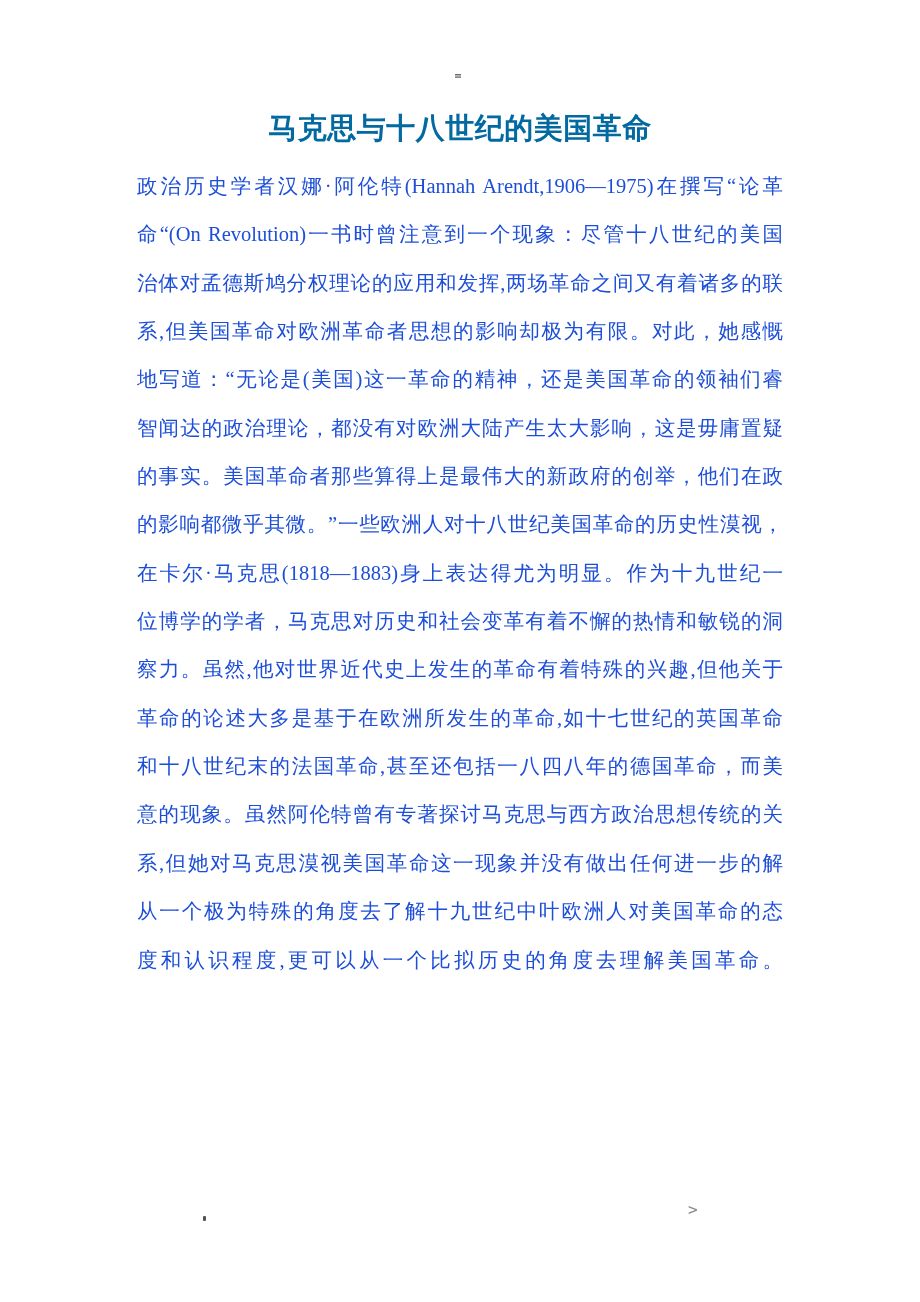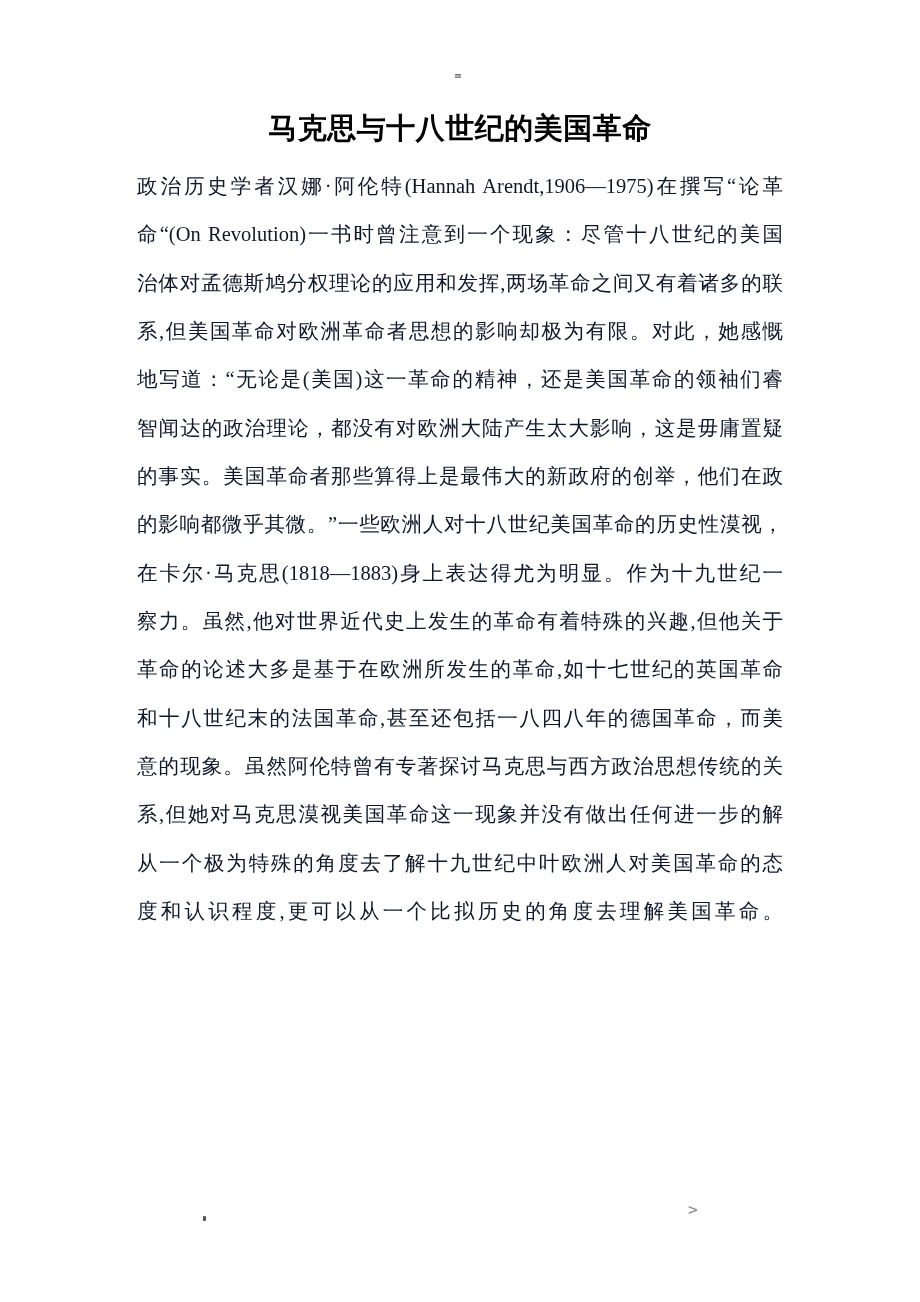--- a/index.html
+++ b/index.html
@@ -19,34 +19,34 @@
   .doc-title {
     position: absolute;
     top: 108px;
     left: 0;
     width: 920px;
     margin: 0;
     text-align: center;
     font-size: 29px;
     line-height: 40px;
     font-weight: 700;
-    color: #000000;
+    color: #0369a1;
     letter-spacing: 0.5px;
   }
   .doc-body {
     position: absolute;
     left: 137px;
     top: 162px;
     width: 646px;
   }
   .text-line {
     height: 48.35px;
     line-height: 48.35px;
     font-size: 20.5px;
-    color: #0f172a;
+    color: #1d4ed8;
     text-align: justify;
     text-align-last: justify;
     overflow: hidden;
     white-space: normal;
   }
   .smudge-top {
     position: absolute;
     left: 455px;
     top: 74px;
     width: 6px;
@@ -84,20 +84,21 @@
   <div class="doc-body">
     <div class="text-line">政治历史学者汉娜·阿伦特(Hannah Arendt,1906—1975)在撰写“论革</div>
     <div class="text-line">命“(On Revolution)一书时曾注意到一个现象：尽管十八世纪的美国</div>
     <div class="text-line">治体对孟德斯鸠分权理论的应用和发挥,两场革命之间又有着诸多的联</div>
     <div class="text-line">系,但美国革命对欧洲革命者思想的影响却极为有限。对此，她感慨</div>
     <div class="text-line">地写道：“无论是(美国)这一革命的精神，还是美国革命的领袖们睿</div>
     <div class="text-line">智闻达的政治理论，都没有对欧洲大陆产生太大影响，这是毋庸置疑</div>
     <div class="text-line">的事实。美国革命者那些算得上是最伟大的新政府的创举，他们在政</div>
     <div class="text-line">的影响都微乎其微。”一些欧洲人对十八世纪美国革命的历史性漠视，</div>
     <div class="text-line">在卡尔·马克思(1818—1883)身上表达得尤为明显。作为十九世纪一</div>
+    <div class="text-line">位博学的学者，马克思对历史和社会变革有着不懈的热情和敏锐的洞</div>
     <div class="text-line">察力。虽然,他对世界近代史上发生的革命有着特殊的兴趣,但他关于</div>
     <div class="text-line">革命的论述大多是基于在欧洲所发生的革命,如十七世纪的英国革命</div>
     <div class="text-line">和十八世纪末的法国革命,甚至还包括一八四八年的德国革命，而美</div>
     <div class="text-line">意的现象。虽然阿伦特曾有专著探讨马克思与西方政治思想传统的关</div>
     <div class="text-line">系,但她对马克思漠视美国革命这一现象并没有做出任何进一步的解</div>
     <div class="text-line">从一个极为特殊的角度去了解十九世纪中叶欧洲人对美国革命的态</div>
     <div class="text-line">度和认识程度,更可以从一个比拟历史的角度去理解美国革命。</div>
   </div>
 
   <div class="dot-bottom-left"></div>

